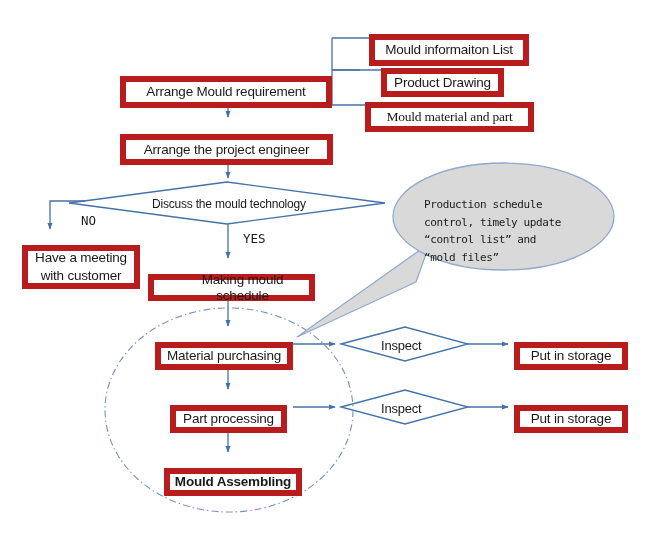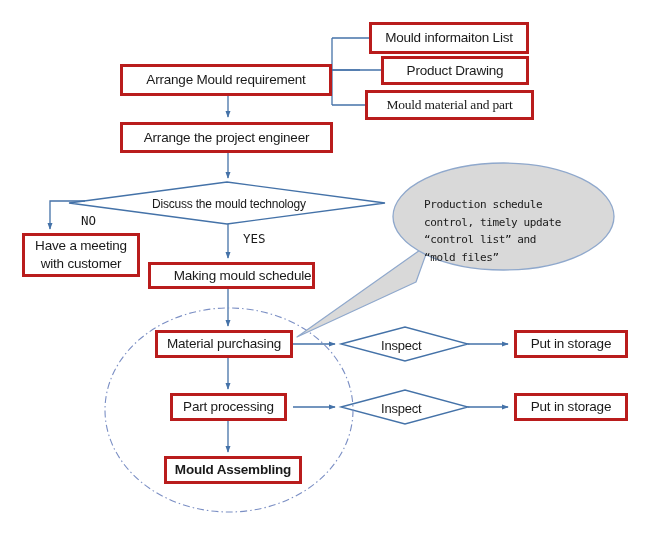--- a/index.html
+++ b/index.html
@@ -19,32 +19,33 @@
   svg#wires {
     position: absolute;
     left: 0; top: 0;
     width: 658px;
     height: 556px;
     pointer-events: none;
   }
   .node {
     position: absolute;
     box-sizing: border-box;
-    border: 3px solid #b91c1c;
+    border: 6px solid #b91c1c;
     background: #ffffff;
     display: flex;
     align-items: center;
     justify-content: center;
     text-align: center;
     color: #1a1a1a;
     font-family: "Liberation Sans", sans-serif;
     font-size: 13.5px;
     line-height: 1.18;
     letter-spacing: -0.2px;
     z-index: 3;
+    margin-top: 12px;
   }
   .node.two-line { line-height: 1.35; }
   .edge-label {
     position: absolute;
     font-family: "DejaVu Sans Mono", monospace;
     font-size: 12.5px;
     color: #1a1a1a;
     z-index: 4;
     white-space: nowrap;
   }
@@ -123,21 +124,21 @@
   </svg>
 
   <div class="node" style="left:120px; top:64px; width:212px; height:32px;">
     <span>Arrange Mould requirement</span>
   </div>
 
   <div class="node" style="left:369px; top:22px; width:160px; height:32px;">
     <span>Mould informaiton List</span>
   </div>
 
-  <div class="node" style="left:381px; top:56px; width:148px; height:29px;">
+  <div class="node" style="left:381px; top:56px; width:123px; height:29px;">
     <span>Product Drawing</span>
   </div>
 
   <div class="node" style="left:365px; top:90px; width:169px; height:30px;font-family:Liberation Serif, serif;">
     <span>Mould material and part</span>
   </div>
 
   <div class="node" style="left:120px; top:122px; width:213px; height:31px;">
     <span>Arrange the  project engineer</span>
   </div>

